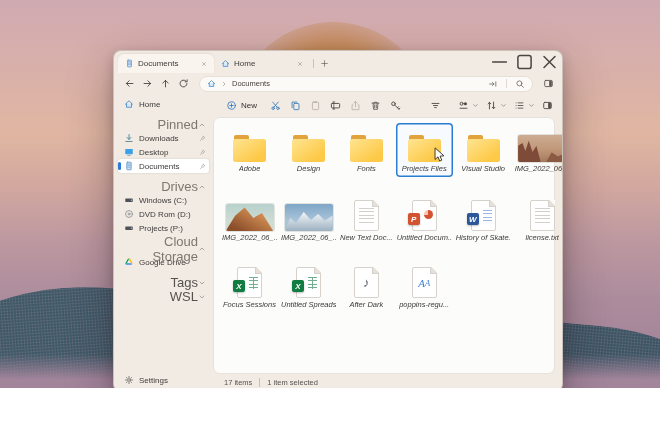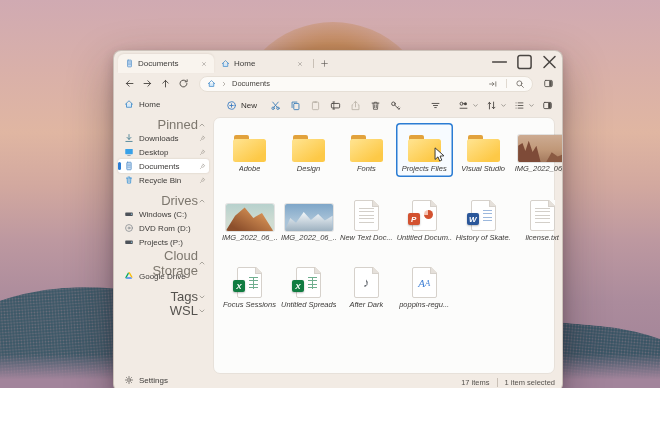--- a/index.html
+++ b/index.html
@@ -145,21 +145,21 @@
   .note { position:absolute; inset:0; display:flex; align-items:center; justify-content:center;
     font-size:13px; color:#5f646b; }
   .aa { position:absolute; inset:0; display:flex; align-items:center; justify-content:center;
     color:#3f7fd4; font-family:"Liberation Serif","DejaVu Serif",serif; font-size:11px; }
   .aa small { font-size:8.5px; }
 
   .cursor { position:absolute; right:8px; top:24px; width:11px; height:16px; }
 
   
   .statusbar { height:17px; display:flex; align-items:center; gap:7px; padding-left:11px;
-    font-size:7.5px; color:#55524e; flex:none;justify-content:flex-end; }
+    font-size:7.5px; color:#55524e; flex:none; }
   .sb-div { width:1px; height:9px; background:#c9c0b6; }
 
   .ic svg, .tab-ic svg, .tab-close svg, .tab-plus svg, .wc svg, .nav-btn svg, .crumb-home svg,
   .crumb-sep svg, .pill-ic svg, .pane-btn svg, .tb-btn svg, .tb-chev svg, .tb-new .t-ic svg,
   .s-ic svg, .s-pin svg, .s-chev svg { width:100%; height:100%; display:block; }
 </style>
 </head>
 <body style="--accent: #2b7cd3; --window-bg: #f2ebe4; --card-bg: #fcfcfb; --folder-light: #ffe189; --folder-mid: #fdc947; --folder-tab: #e2a23c; --ppt-red: #d35230; --word-blue: #2b579a; --excel-green: #107c41;">
 
 <div class="desktop">
@@ -339,35 +339,20 @@
                 </svg>
               </span>
               <span class="s-label">Documents</span>
               <span class="s-pin">
                 <svg viewBox="0 0 16 16" fill="none" stroke="currentColor" stroke-width="1.2" stroke-linecap="round" stroke-linejoin="round">
                   <path d="M9.6 2.6 13.4 6.4 10.9 7.2 8.8 10.6 5.4 7.2 8.8 5.1z"></path>
                   <path d="M5.8 10.2 3 13"></path>
                 </svg>
               </span>
             </div>
-            <div class="side-row">
-              <span class="s-ic">
-                <svg viewBox="0 0 16 16" fill="none" stroke="currentColor" stroke-width="1.3" stroke-linecap="round" stroke-linejoin="round">
-                  <path d="M4 5h8M5 5l.5 8h5L11 5M6.5 3.2h3V5" stroke="#3f96d9"></path>
-                  <path d="M6.8 7v4M9.2 7v4" stroke="#3f96d9" stroke-width="0.9"></path>
-                </svg>
-              </span>
-              <span class="s-label">Recycle Bin</span>
-              <span class="s-pin">
-                <svg viewBox="0 0 16 16" fill="none" stroke="currentColor" stroke-width="1.2" stroke-linecap="round" stroke-linejoin="round">
-                  <path d="M9.6 2.6 13.4 6.4 10.9 7.2 8.8 10.6 5.4 7.2 8.8 5.1z"></path>
-                  <path d="M5.8 10.2 3 13"></path>
-                </svg>
-              </span>
-            </div>
             <div class="side-header">
               <span class="s-label">Drives</span>
               <span class="s-chev">
                 <svg viewBox="0 0 16 16" fill="none" stroke="currentColor" stroke-width="1.4" stroke-linecap="round" stroke-linejoin="round">
                   <path d="M4 10l4-4 4 4"></path>
                 </svg>
               </span>
             </div>
             <div class="side-row">
               <span class="s-ic">

